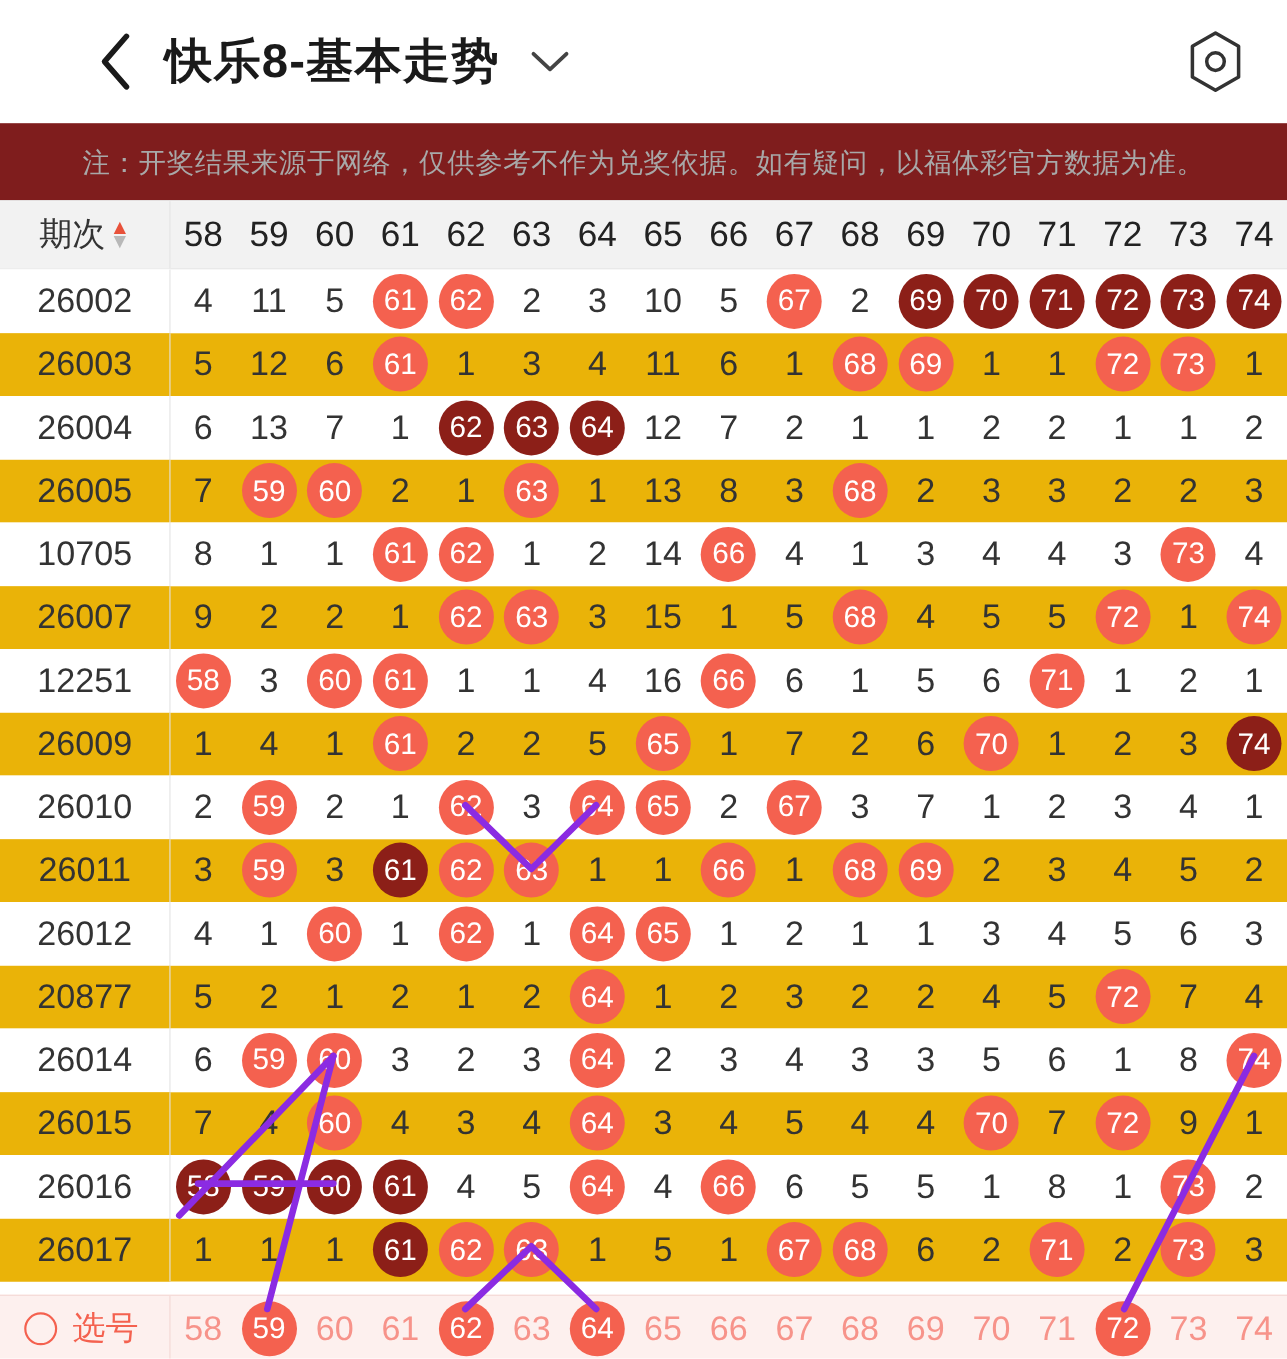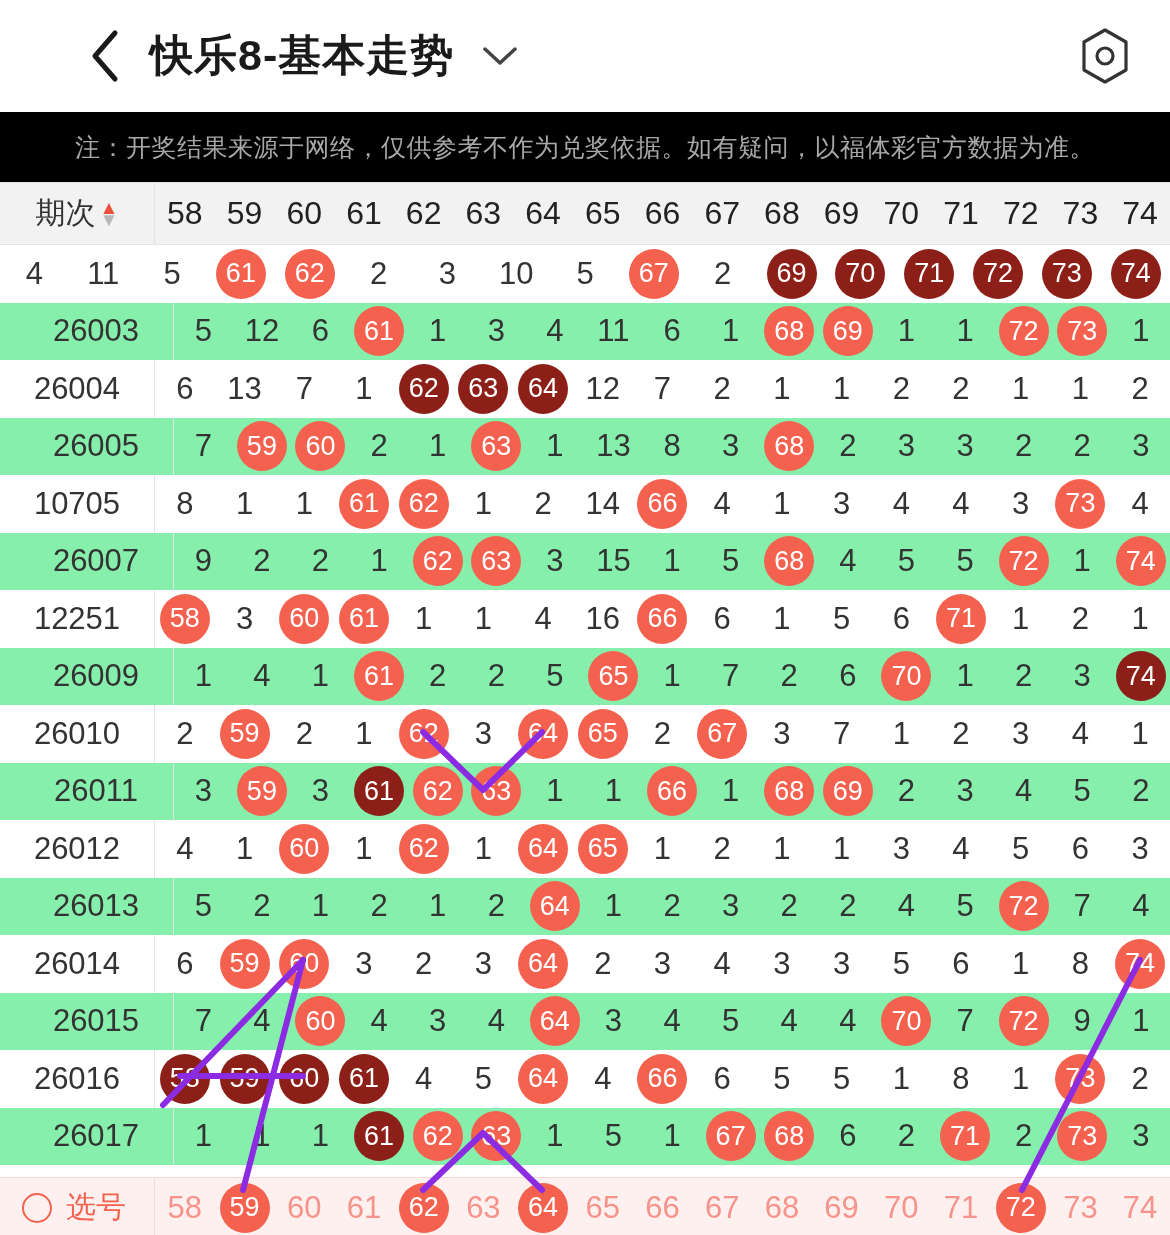--- a/index.html
+++ b/index.html
@@ -49,39 +49,39 @@
 
   
   .notice {
     height: 70px;
     display: flex;
     align-items: center;
     justify-content: center;
     font-size: 25px;
     color: #a8a8a8;
     letter-spacing: 0.5px;
-    background: #000000;
+    background: #7f1d1d;
   }
 
   
   .grid {
     width: 1170px;
     border-top: 1px solid #e3e3e3;
   }
   .row {
     display: flex;
     height: 57.5px;
     align-items: stretch;
   }
   .head-row {
     height: 62px;
     background: #f2f2f2;
     border-bottom: 1px solid #e3e3e3;
   }
-  .row.alt { background: #86efac; padding-left: 19px; }
+  .row.alt { background: #eab308; }
   .row.plain { background: #ffffff; }
 
   .cell-period {
     width: 155px;
     min-width: 155px;
     display: flex;
     align-items: center;
     justify-content: center;
     font-size: 31px;
     color: #333;
@@ -228,20 +228,21 @@
       <div class="cell">68</div>
       <div class="cell">69</div>
       <div class="cell">70</div>
       <div class="cell">71</div>
       <div class="cell">72</div>
       <div class="cell">73</div>
       <div class="cell">74</div>
     </div>
     <div id="rows-host">
         <div class="row plain">
+          <div class="cell-period">26002</div>
           <div class="cell">4</div>
           <div class="cell">11</div>
           <div class="cell">5</div>
           <div class="cell">
             <span class="ball red">61</span>
           </div>
           <div class="cell">
             <span class="ball red">62</span>
           </div>
           <div class="cell">2</div>
@@ -557,21 +558,21 @@
           <div class="cell">2</div>
           <div class="cell">1</div>
           <div class="cell">1</div>
           <div class="cell">3</div>
           <div class="cell">4</div>
           <div class="cell">5</div>
           <div class="cell">6</div>
           <div class="cell">3</div>
         </div>
         <div class="row alt">
-          <div class="cell-period">26013</div>
+          <div class="cell-period">20877</div>
           <div class="cell">5</div>
           <div class="cell">2</div>
           <div class="cell">1</div>
           <div class="cell">2</div>
           <div class="cell">1</div>
           <div class="cell">2</div>
           <div class="cell">
             <span class="ball red">64</span>
           </div>
           <div class="cell">1</div>

